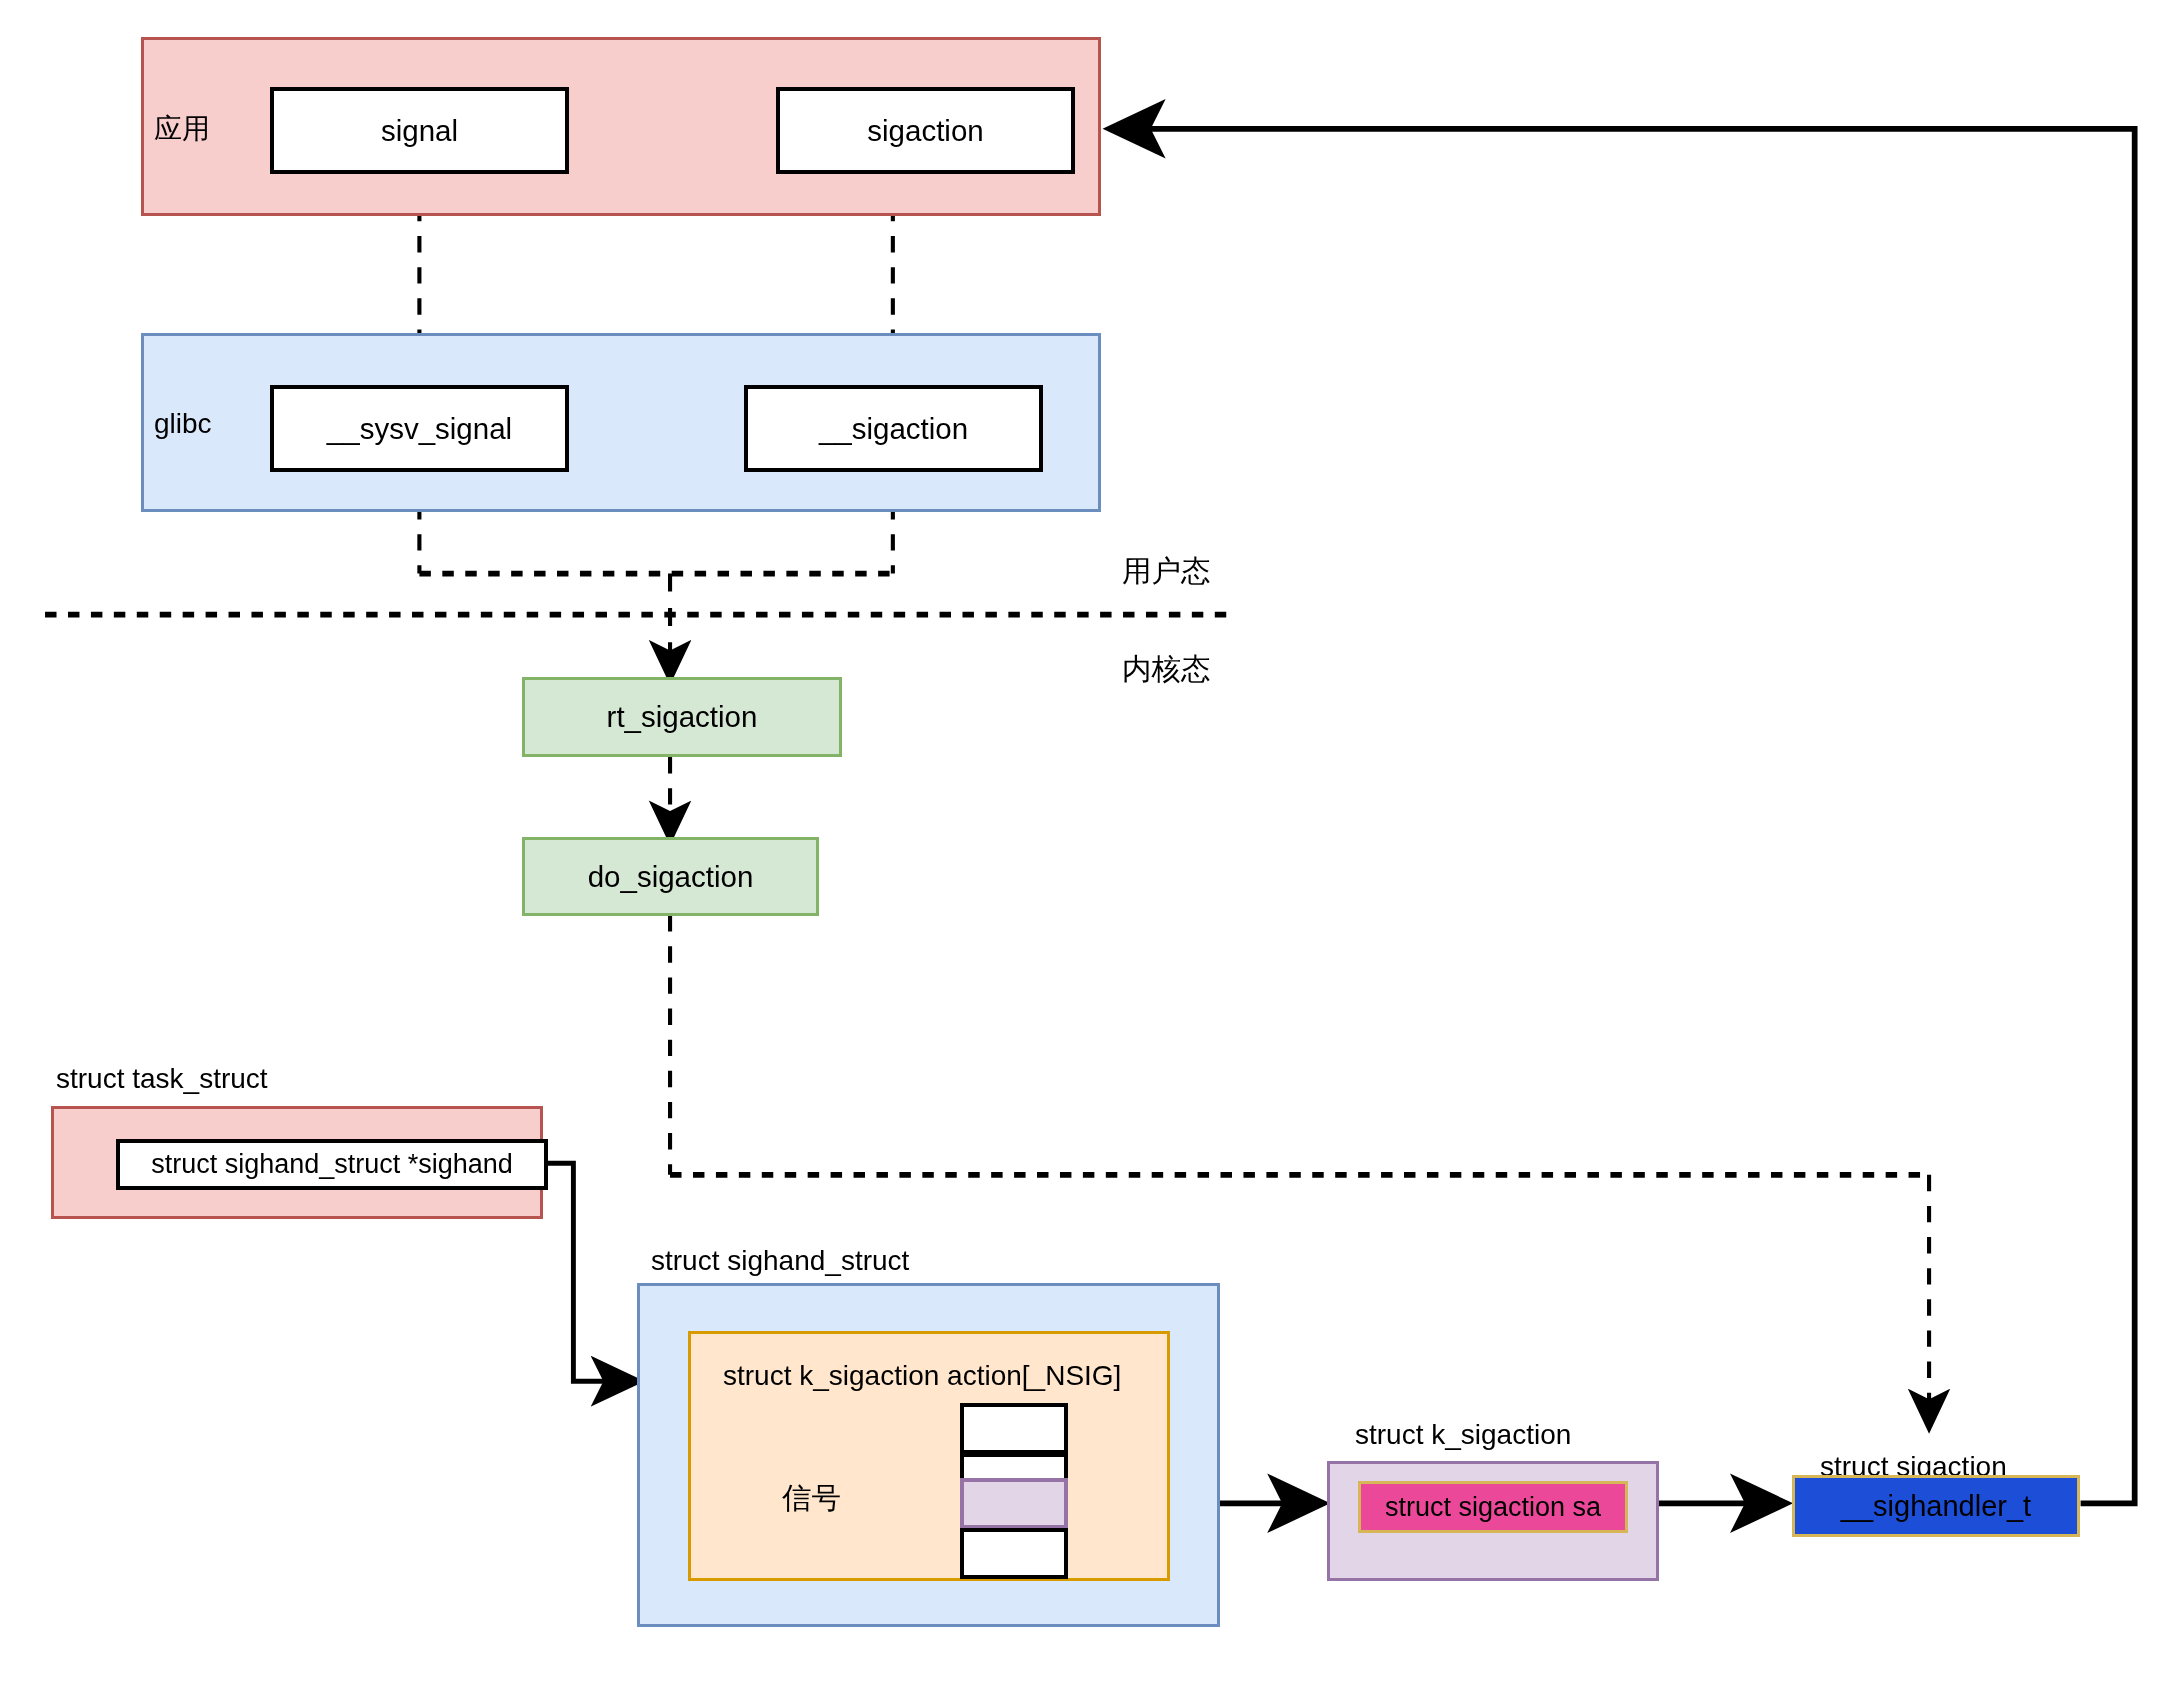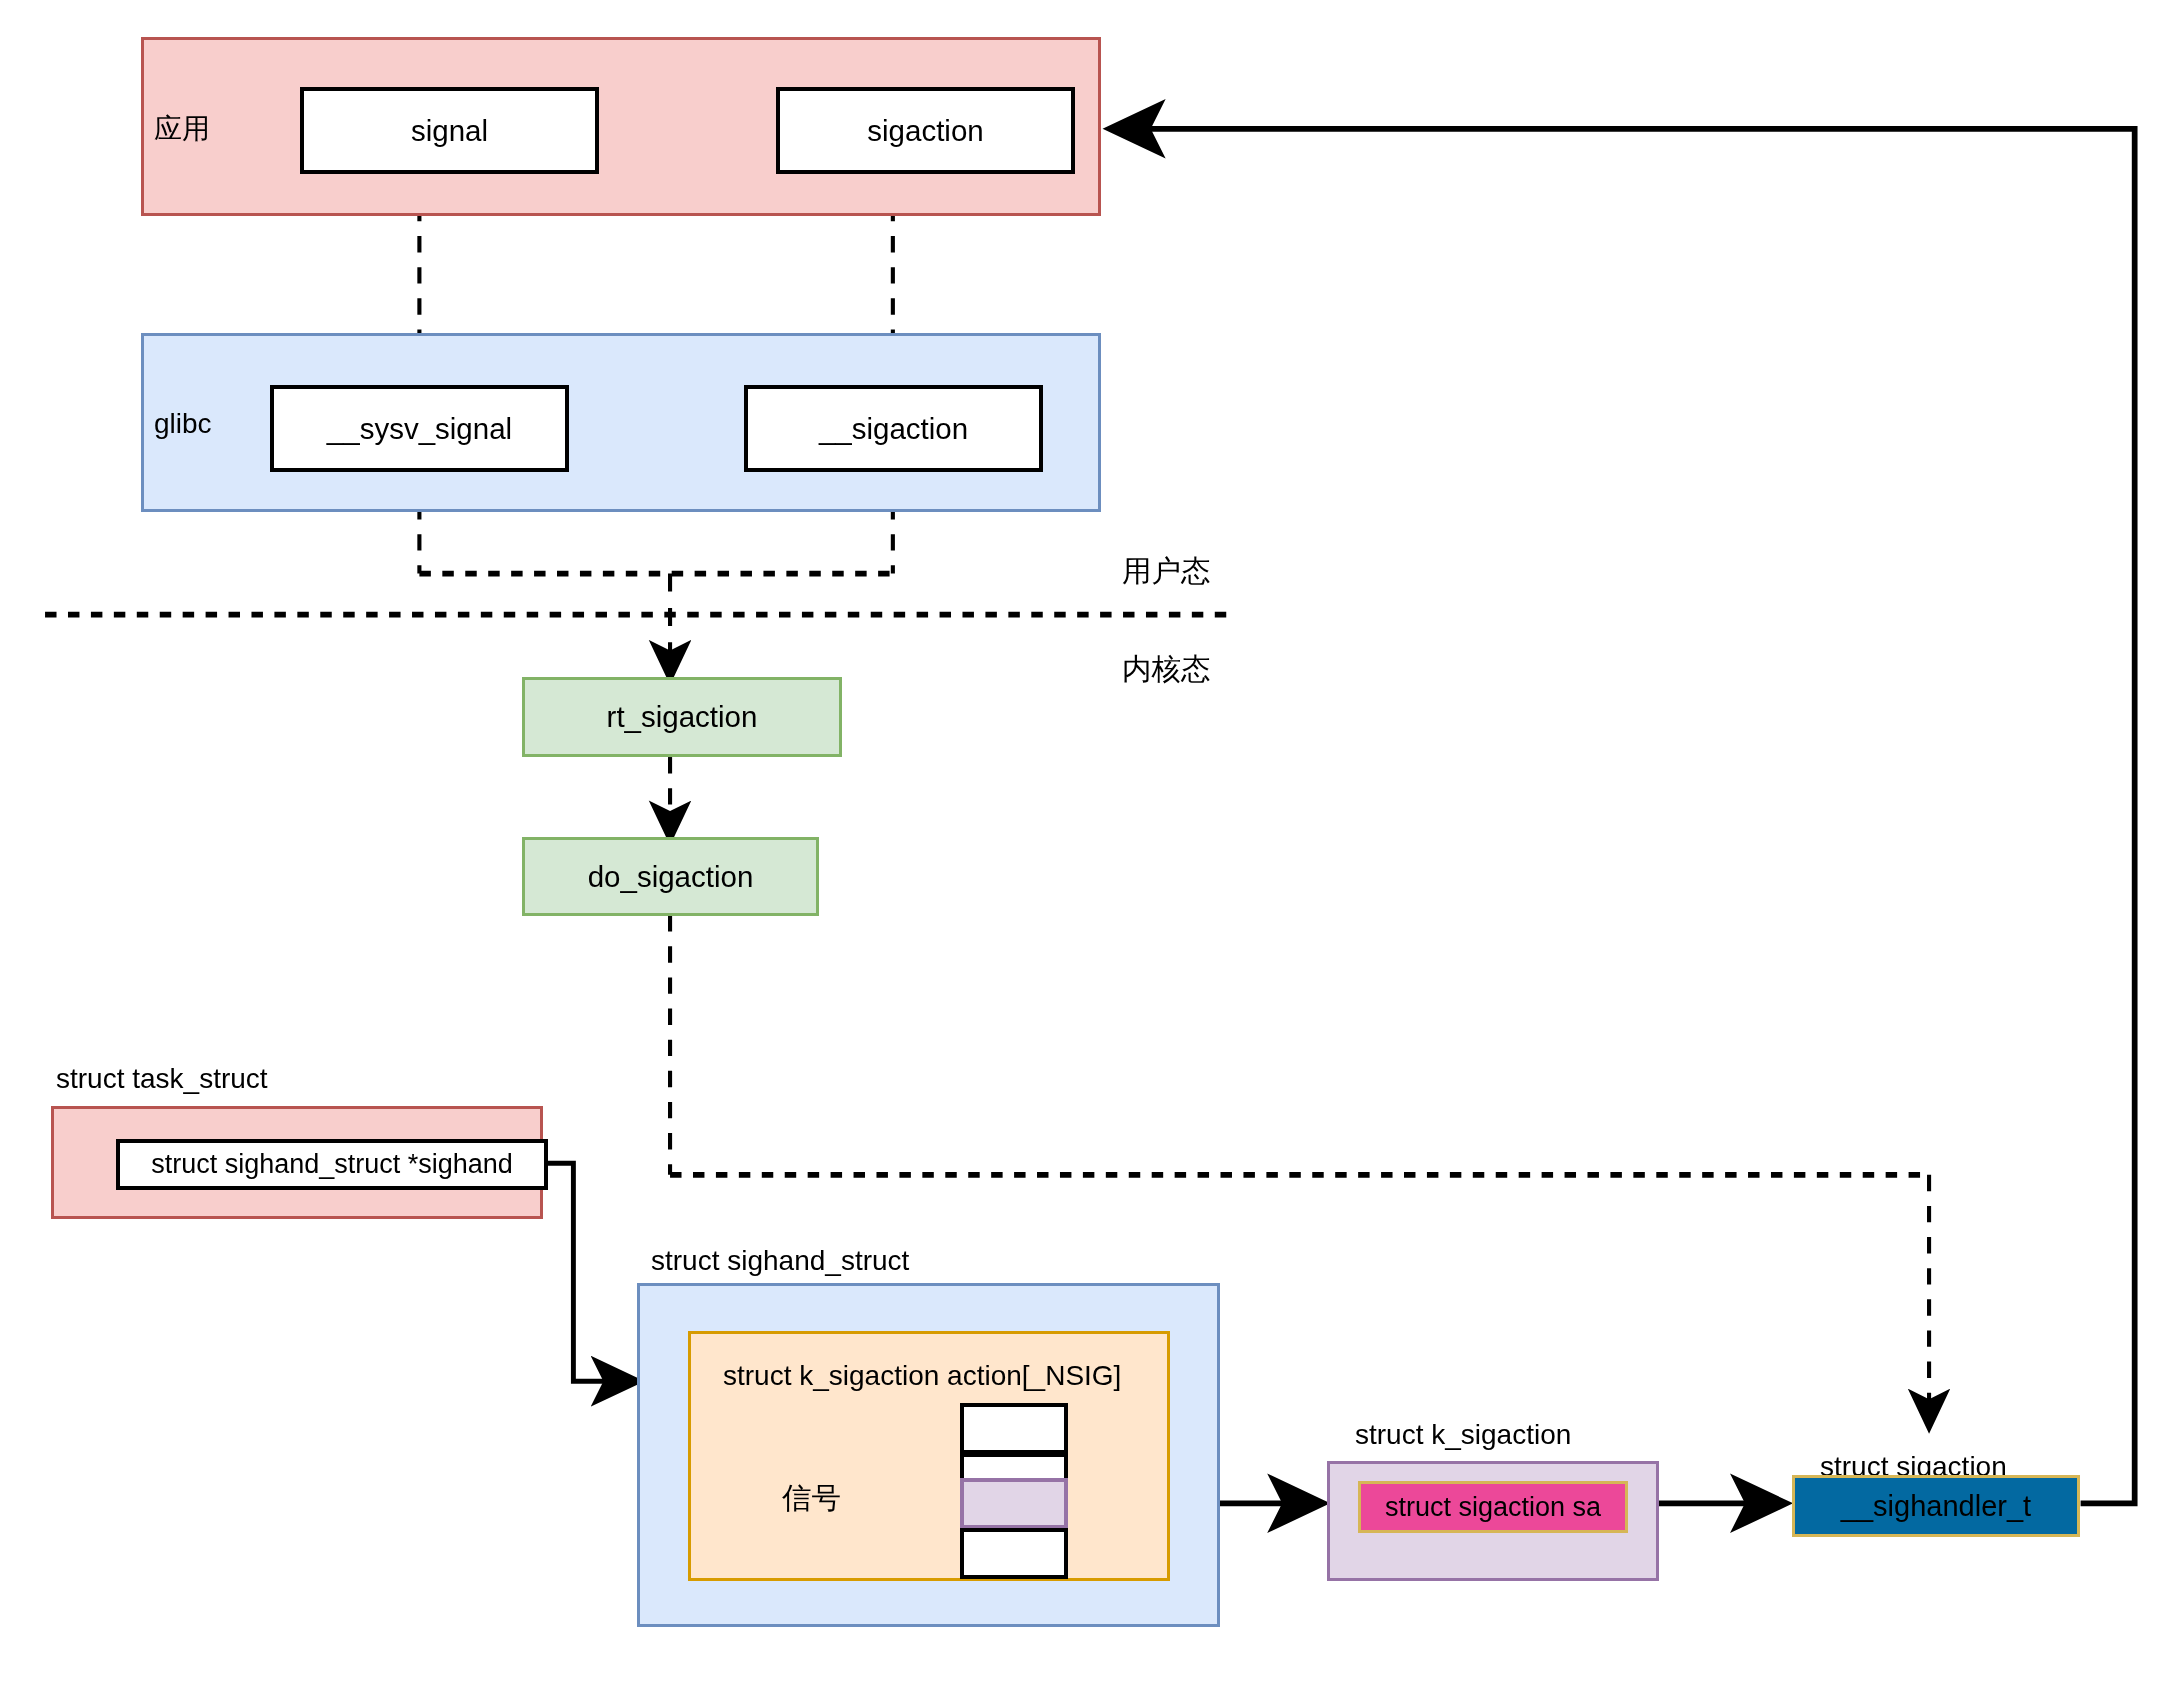--- a/index.html
+++ b/index.html
@@ -124,21 +124,21 @@
 
     <path d="M 1770,1835 L 2175,1835" stroke="#000" stroke-width="7" fill="none" marker-end="url(#ah)"></path>
 
     <path d="M 2540,1835 L 2606,1835 L 2606,157 L 1360,157" stroke="#000" stroke-width="7" fill="none" marker-end="url(#ah)"></path>
   </svg>
 
   <div class="panel" style="left:141px; top:37px; width:960px; height:179px;
               background:#f8cecc; border-color:#b85450;"></div>
   <div class="panel-label cjk" style="left:154px; top:115px;">应用</div>
 
-  <div class="node" style="left:270px; top:87px; width:299px; height:87px;margin-left:30px;">signal</div>
+  <div class="node" style="left:270px; top:87px; width:299px; height:87px;">signal</div>
   <div class="node" style="left:744px; top:87px; width:299px; height:87px;margin-left:32px;">sigaction</div>
 
   <div class="panel" style="left:141px; top:333px; width:960px; height:179px;
               background:#dae8fc; border-color:#6c8ebf;"></div>
   <div class="panel-label" style="left:154px; top:410px;">glibc</div>
 
   <div class="node" style="left:270px; top:385px; width:299px; height:87px;">__sysv_signal</div>
   <div class="node" style="left:744px; top:385px; width:299px; height:87px;">__sigaction</div>
 
   <div class="caption cjk" style="left:1122px; top:557px; font-size:29.5px;">用户态</div>
@@ -168,16 +168,16 @@
   <div class="cell" style="left:960px; top:1528px; width:108px; height:51px;"></div>
 
   <div class="caption" style="left:1340px; top:1421px;margin-left:15px;">struct k_sigaction</div>
   <div class="panel" style="left:1327px; top:1461px; width:332px; height:120px;
               background:#e1d5e7; border-color:#9673a6;"></div>
   <div class="node" style="left:1358px; top:1481px; width:270px; height:52px; font-size:27px;
               background:#ec4899; border:3.3px solid #d6b656;">struct sigaction sa</div>
 
   <div class="caption" style="left:1820px; top:1453px;">struct sigaction</div>
   <div class="node" style="left:1792px; top:1475px; width:288px; height:62px; font-size:29px;
-              background:#0369a1; border:3.3px solid #d6b656;">__sighandler_t</div>
+              background:#1d4ed8; border:3.3px solid #d6b656;">__sighandler_t</div>
 
 </div>
 
 
 </body></html>

